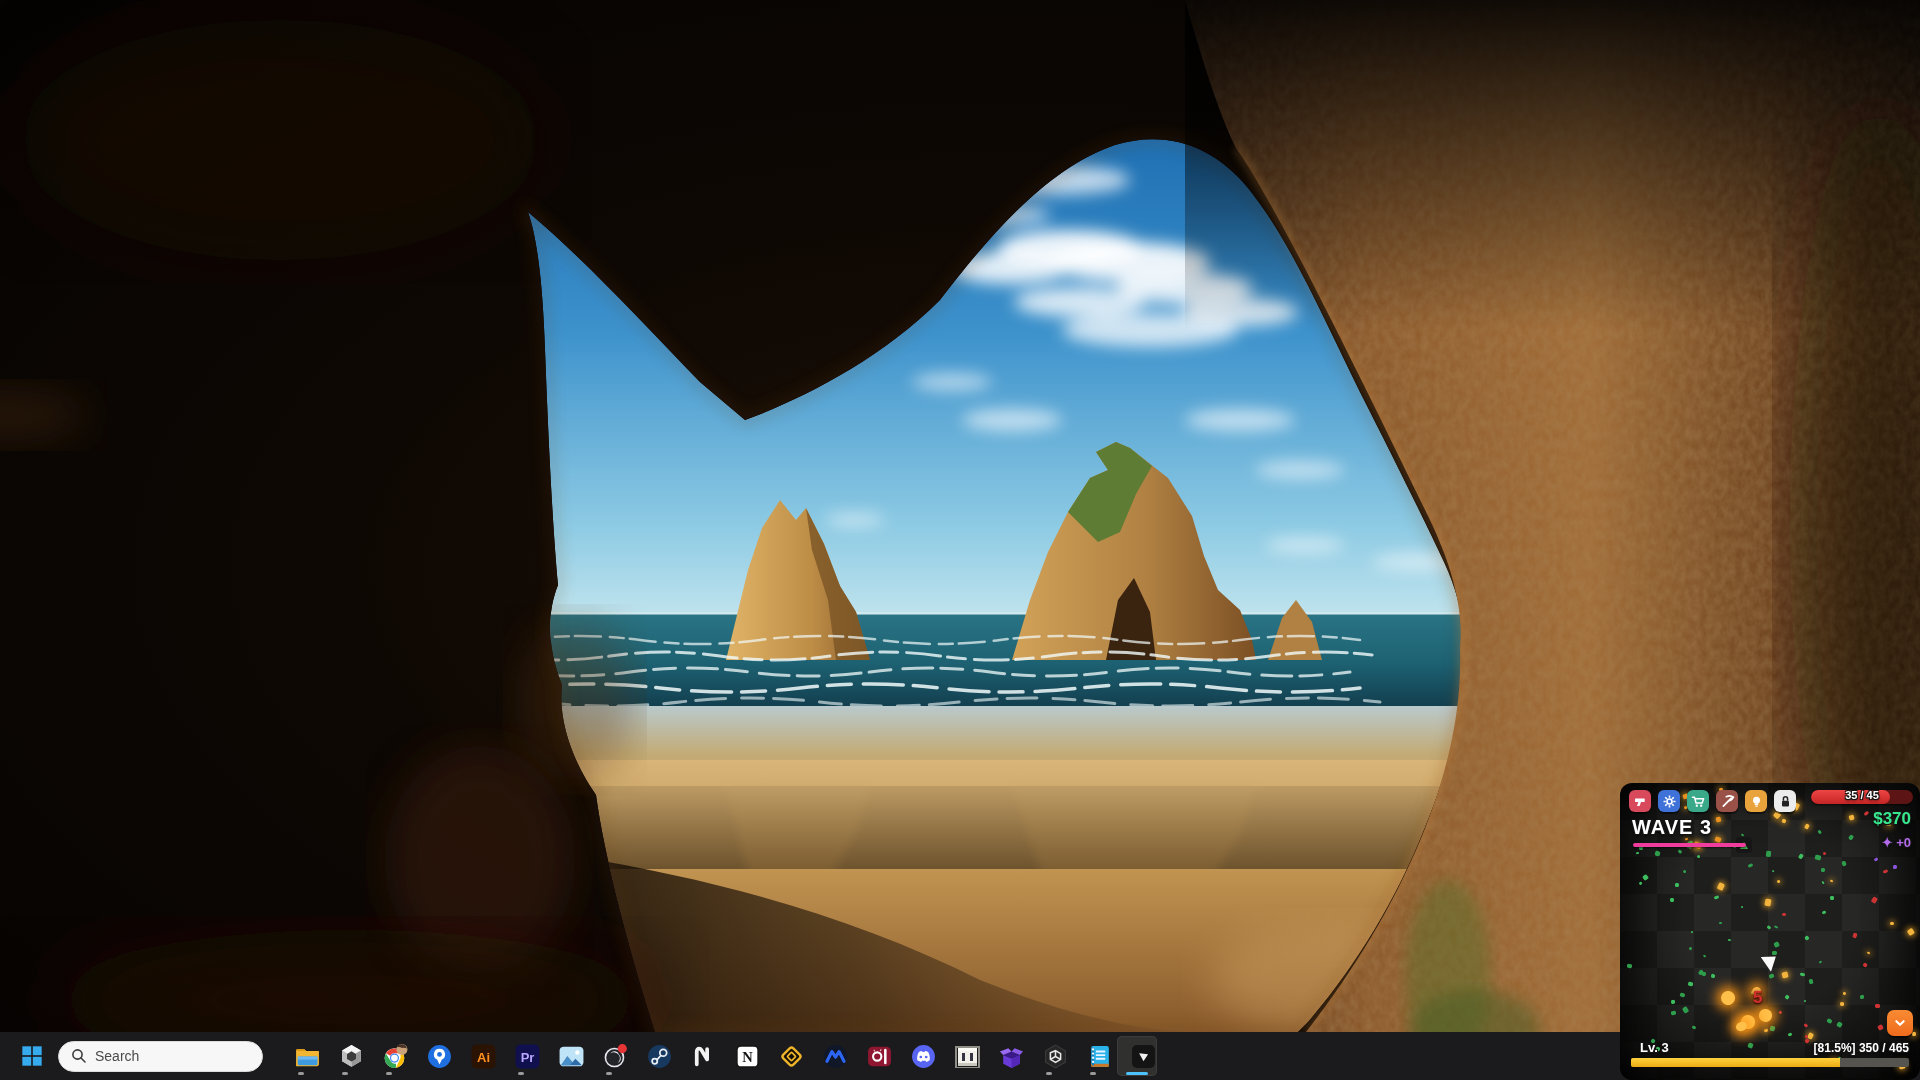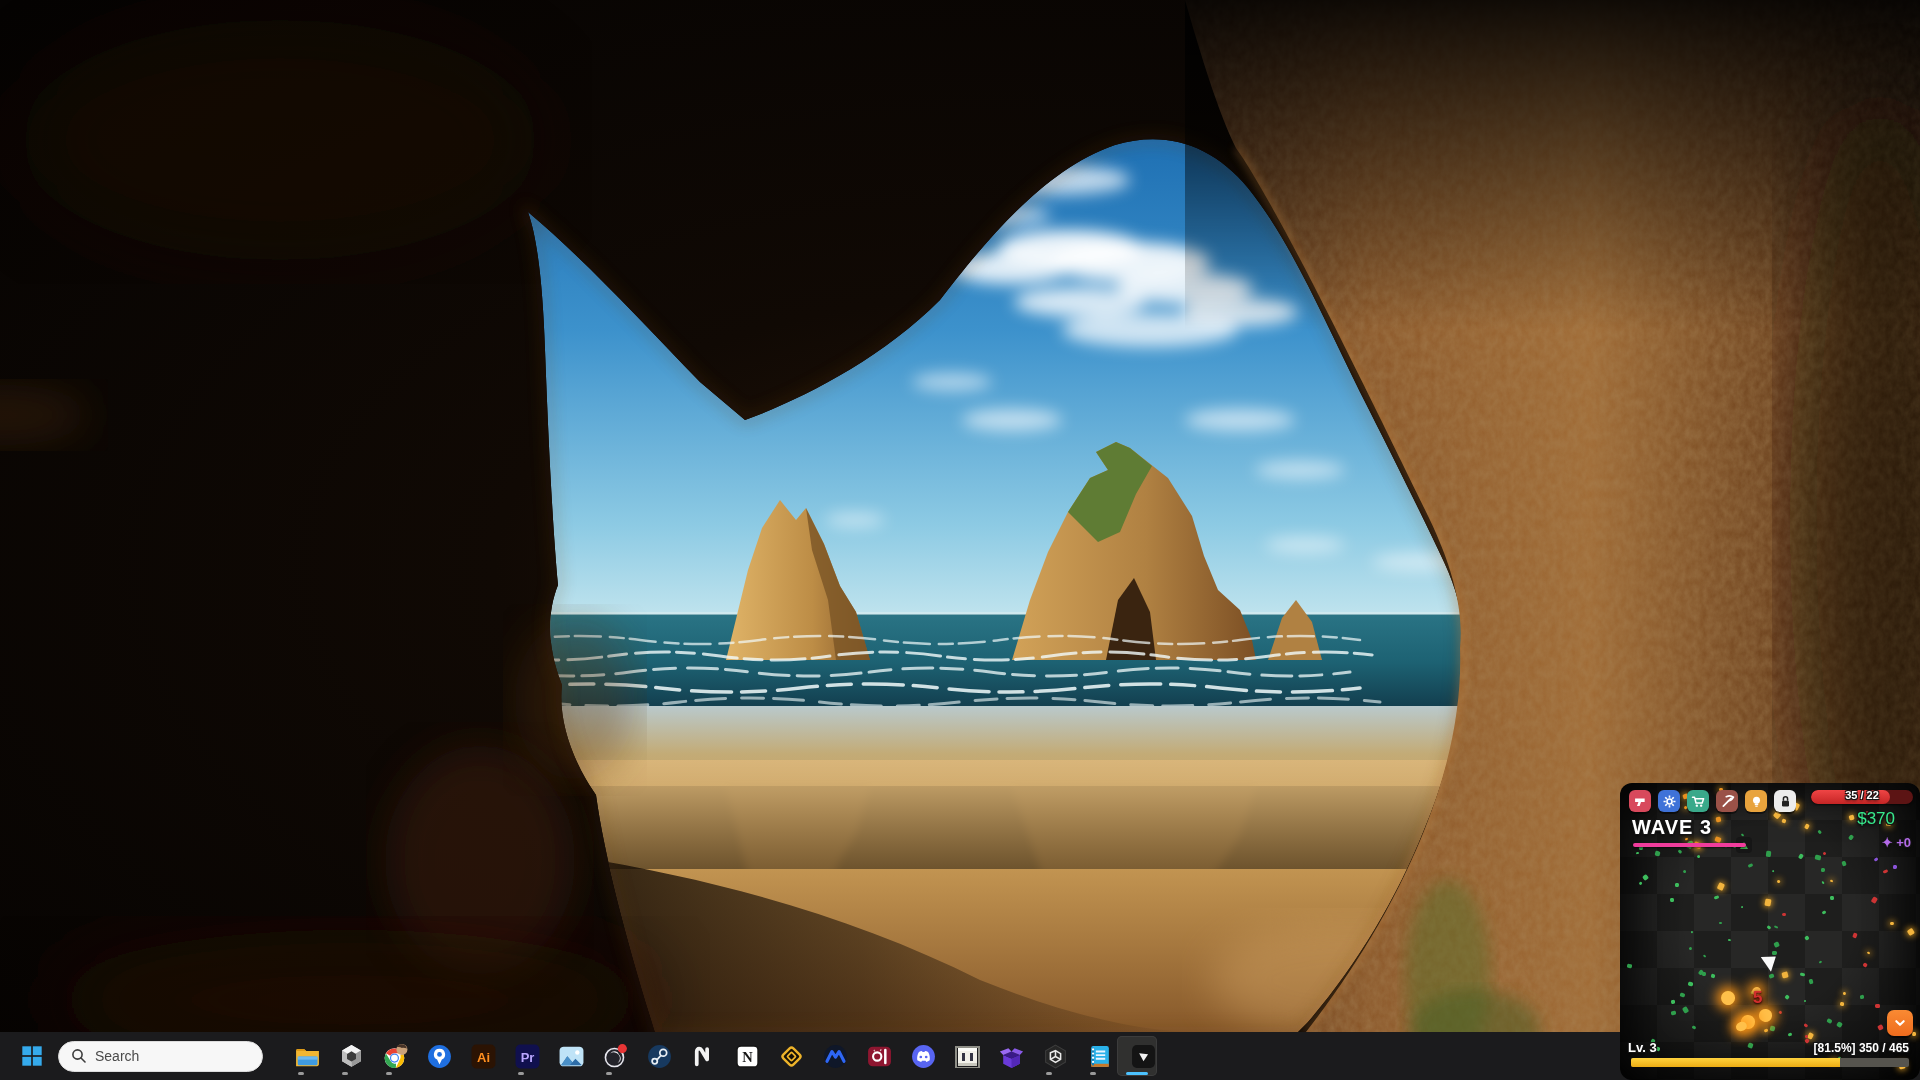--- a/index.html
+++ b/index.html
@@ -37,23 +37,23 @@
               text-shadow:-1px -1px 0 #141414,1px -1px 0 #141414,-1px 1px 0 #141414,1px 1px 0 #141414,0 2px 3px rgba(0,0,0,.7); }
   .gt-toolbar { position:absolute; top:7px; left:9px; display:flex; gap:7px; }
   .gt-btn { width:22px; height:22px; border-radius:6px; display:flex; align-items:center; justify-content:center;
             box-shadow:0 2px 0 rgba(0,0,0,.45); cursor:pointer; }
   .gt-btn svg { width:15px; height:15px; }
   .wave-label { top:33px; left:12px; font-size:20px; letter-spacing:1px; font-weight:900; }
   .wave-bar { position:absolute; top:60px; left:13px; width:113px; height:4px; border-radius:2px; background:#f03c9c; box-shadow:0 1px 2px rgba(0,0,0,.6); }
   .health-bar { position:absolute; top:7px; right:7px; width:102px; height:14px; border-radius:7px; background:#5c1414; overflow:hidden; box-shadow:0 1px 2px rgba(0,0,0,.6); }
   .health-fill { height:100%; background:linear-gradient(#ef4545,#c52525); border-radius:7px; }
   .health-text { top:6px; right:7px; width:102px; text-align:center; font-size:11px; }
-  .money { top:26px; right:25px; font-size:17px; font-weight:400; color:#37e98c;text-align:center; }
+  .money { top:26px; right:9px; font-size:17px; font-weight:700; color:#37e98c;text-align:center; }
   .bonus { top:52px; right:9px; font-size:13px; color:#b36ae8; }
-  .level { bottom:25px; left:8px; font-size:13px; font-weight:900; }
+  .level { bottom:25px; left:20px; font-size:13px; font-weight:900; }
   .xp-text { bottom:25px; right:11px; font-size:12px; font-weight:900; }
   .xp-bar { position:absolute; bottom:13px; left:11px; width:278px; height:9px; border-radius:2px; background:#56544e; overflow:hidden; }
   .xp-fill { height:100%; background:linear-gradient(#ffd23d,#ecac14); }
   .collapse-btn { position:absolute; right:7px; bottom:44px; width:26px; height:26px; border-radius:7px;
                   background:linear-gradient(#f98a33,#ef6c1d); box-shadow:0 2px 0 rgba(0,0,0,.5); display:flex; align-items:center; justify-content:center; cursor:pointer; }
   .collapse-btn svg { width:16px; height:16px; }
   .player { position:absolute; left:142px; top:172px; width:15px; height:17px; background:#fafafa;
             clip-path:polygon(50% 100%, 0 4%, 100% 16%); transform:rotate(-10deg);
             filter:drop-shadow(0 0 7px rgba(255,255,255,.95)); }
   .marker { position:absolute; left:116px; top:54px; width:16px; height:16px; background:#161616; border-radius:4px; }
@@ -570,21 +570,21 @@
           <svg viewBox="0 0 18 18">
             <rect x="4.8" y="8" width="8.4" height="7" rx="1.6" fill="#222"></rect>
             <path d="M6.5 8V5.9a2.5 2.5 0 0 1 5 0V8" fill="none" stroke="#222" stroke-width="1.8"></path>
           </svg>
         </div>
       </div>
 
     <div class="health-bar">
       <div class="health-fill" style="width: 77.8%;"></div>
     </div>
-    <div class="hud-text health-text">35 / 22</div>
+    <div class="hud-text health-text">35 / 45</div>
     <div class="hud-text money">$370</div>
     <div class="hud-text bonus">
       <span>✦</span>
       <span>+0</span>
     </div>
 
     <div class="hud-text wave-label">WAVE 3</div>
     <div class="wave-bar"></div>
 
     <div class="hud-text level">Lv. 3</div>

